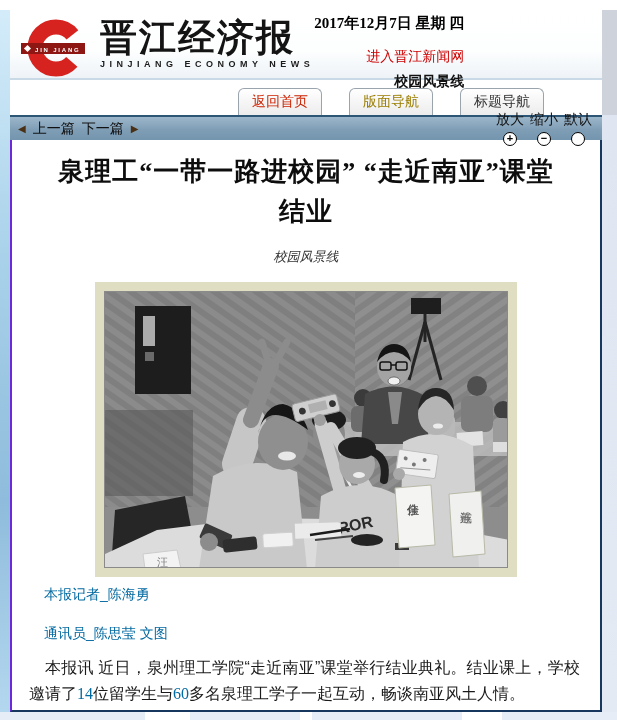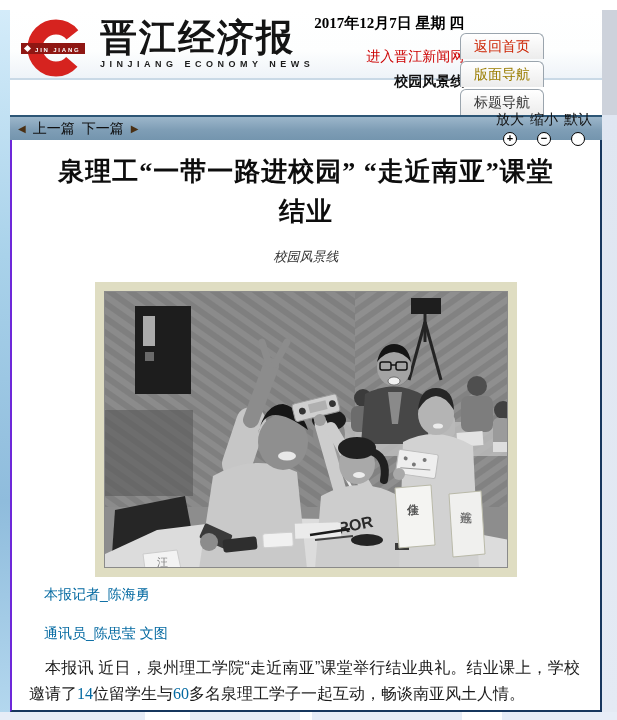--- a/index.html
+++ b/index.html
@@ -37,21 +37,21 @@
   .header-right { text-align:right; padding-top:2px; }
   .header-date {
     font-family:"Liberation Serif", serif; font-weight:bold; font-size:15px; color:#000;
   }
   .header-link-red { margin-top:15px; font-size:14px; font-weight:normal; color:#cc0000; cursor:pointer; }
   .header-link-dark { margin-top:7px; font-size:14px; font-weight:bold; color:#111; cursor:pointer; }
 
   
   .tab-strip {
     height:35px; background:#ffffff; display:flex; align-items:flex-end;
-    justify-content:flex-end; padding-right:58px; gap:2px;flex-direction:column;
+    justify-content:flex-end; padding-right:58px; gap:27px;
   }
   .tab {
     height:27px; padding:0 13px; line-height:25px; font-size:14px;
     background:linear-gradient(to bottom,#ffffff,#ececec);
     border:1px solid #9aa4ad; border-bottom:none; border-radius:6px 6px 0 0;
     cursor:pointer; white-space:nowrap;
   }
   .tab-0 { color:#cc2200; }
   .tab-1 { color:#9a7d00; }
   .tab-2 { color:#333333;text-align:center; }

